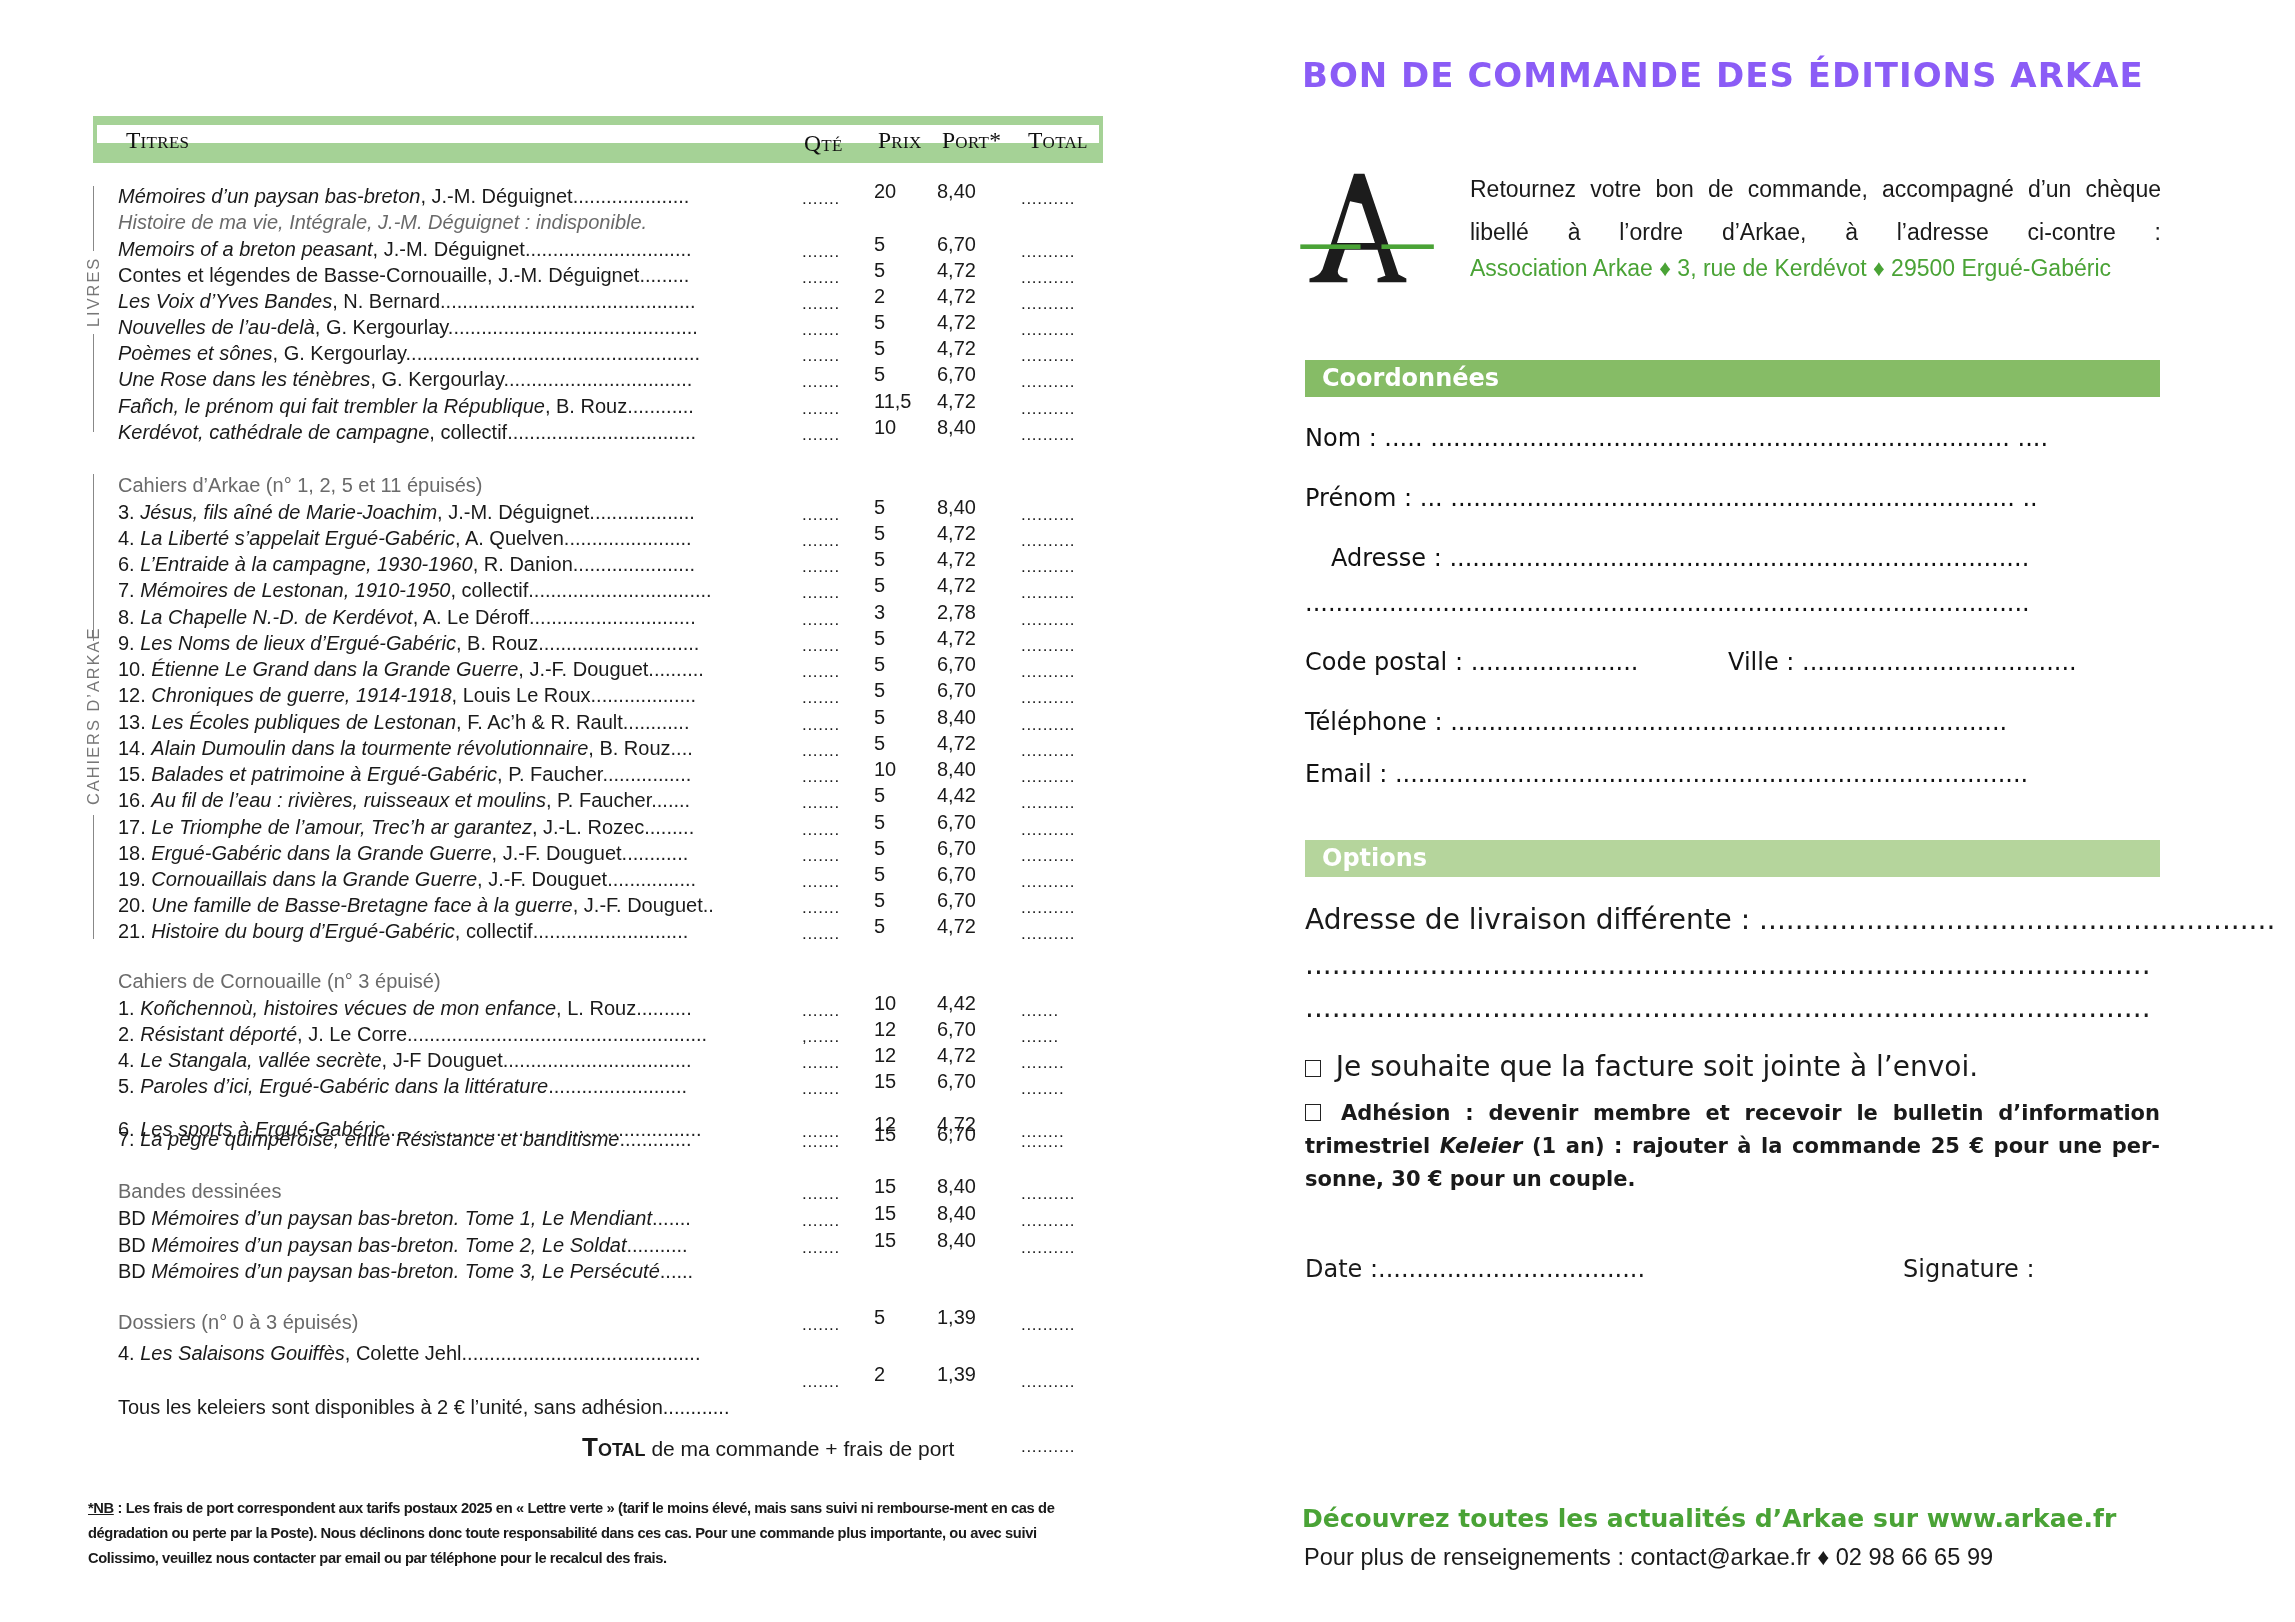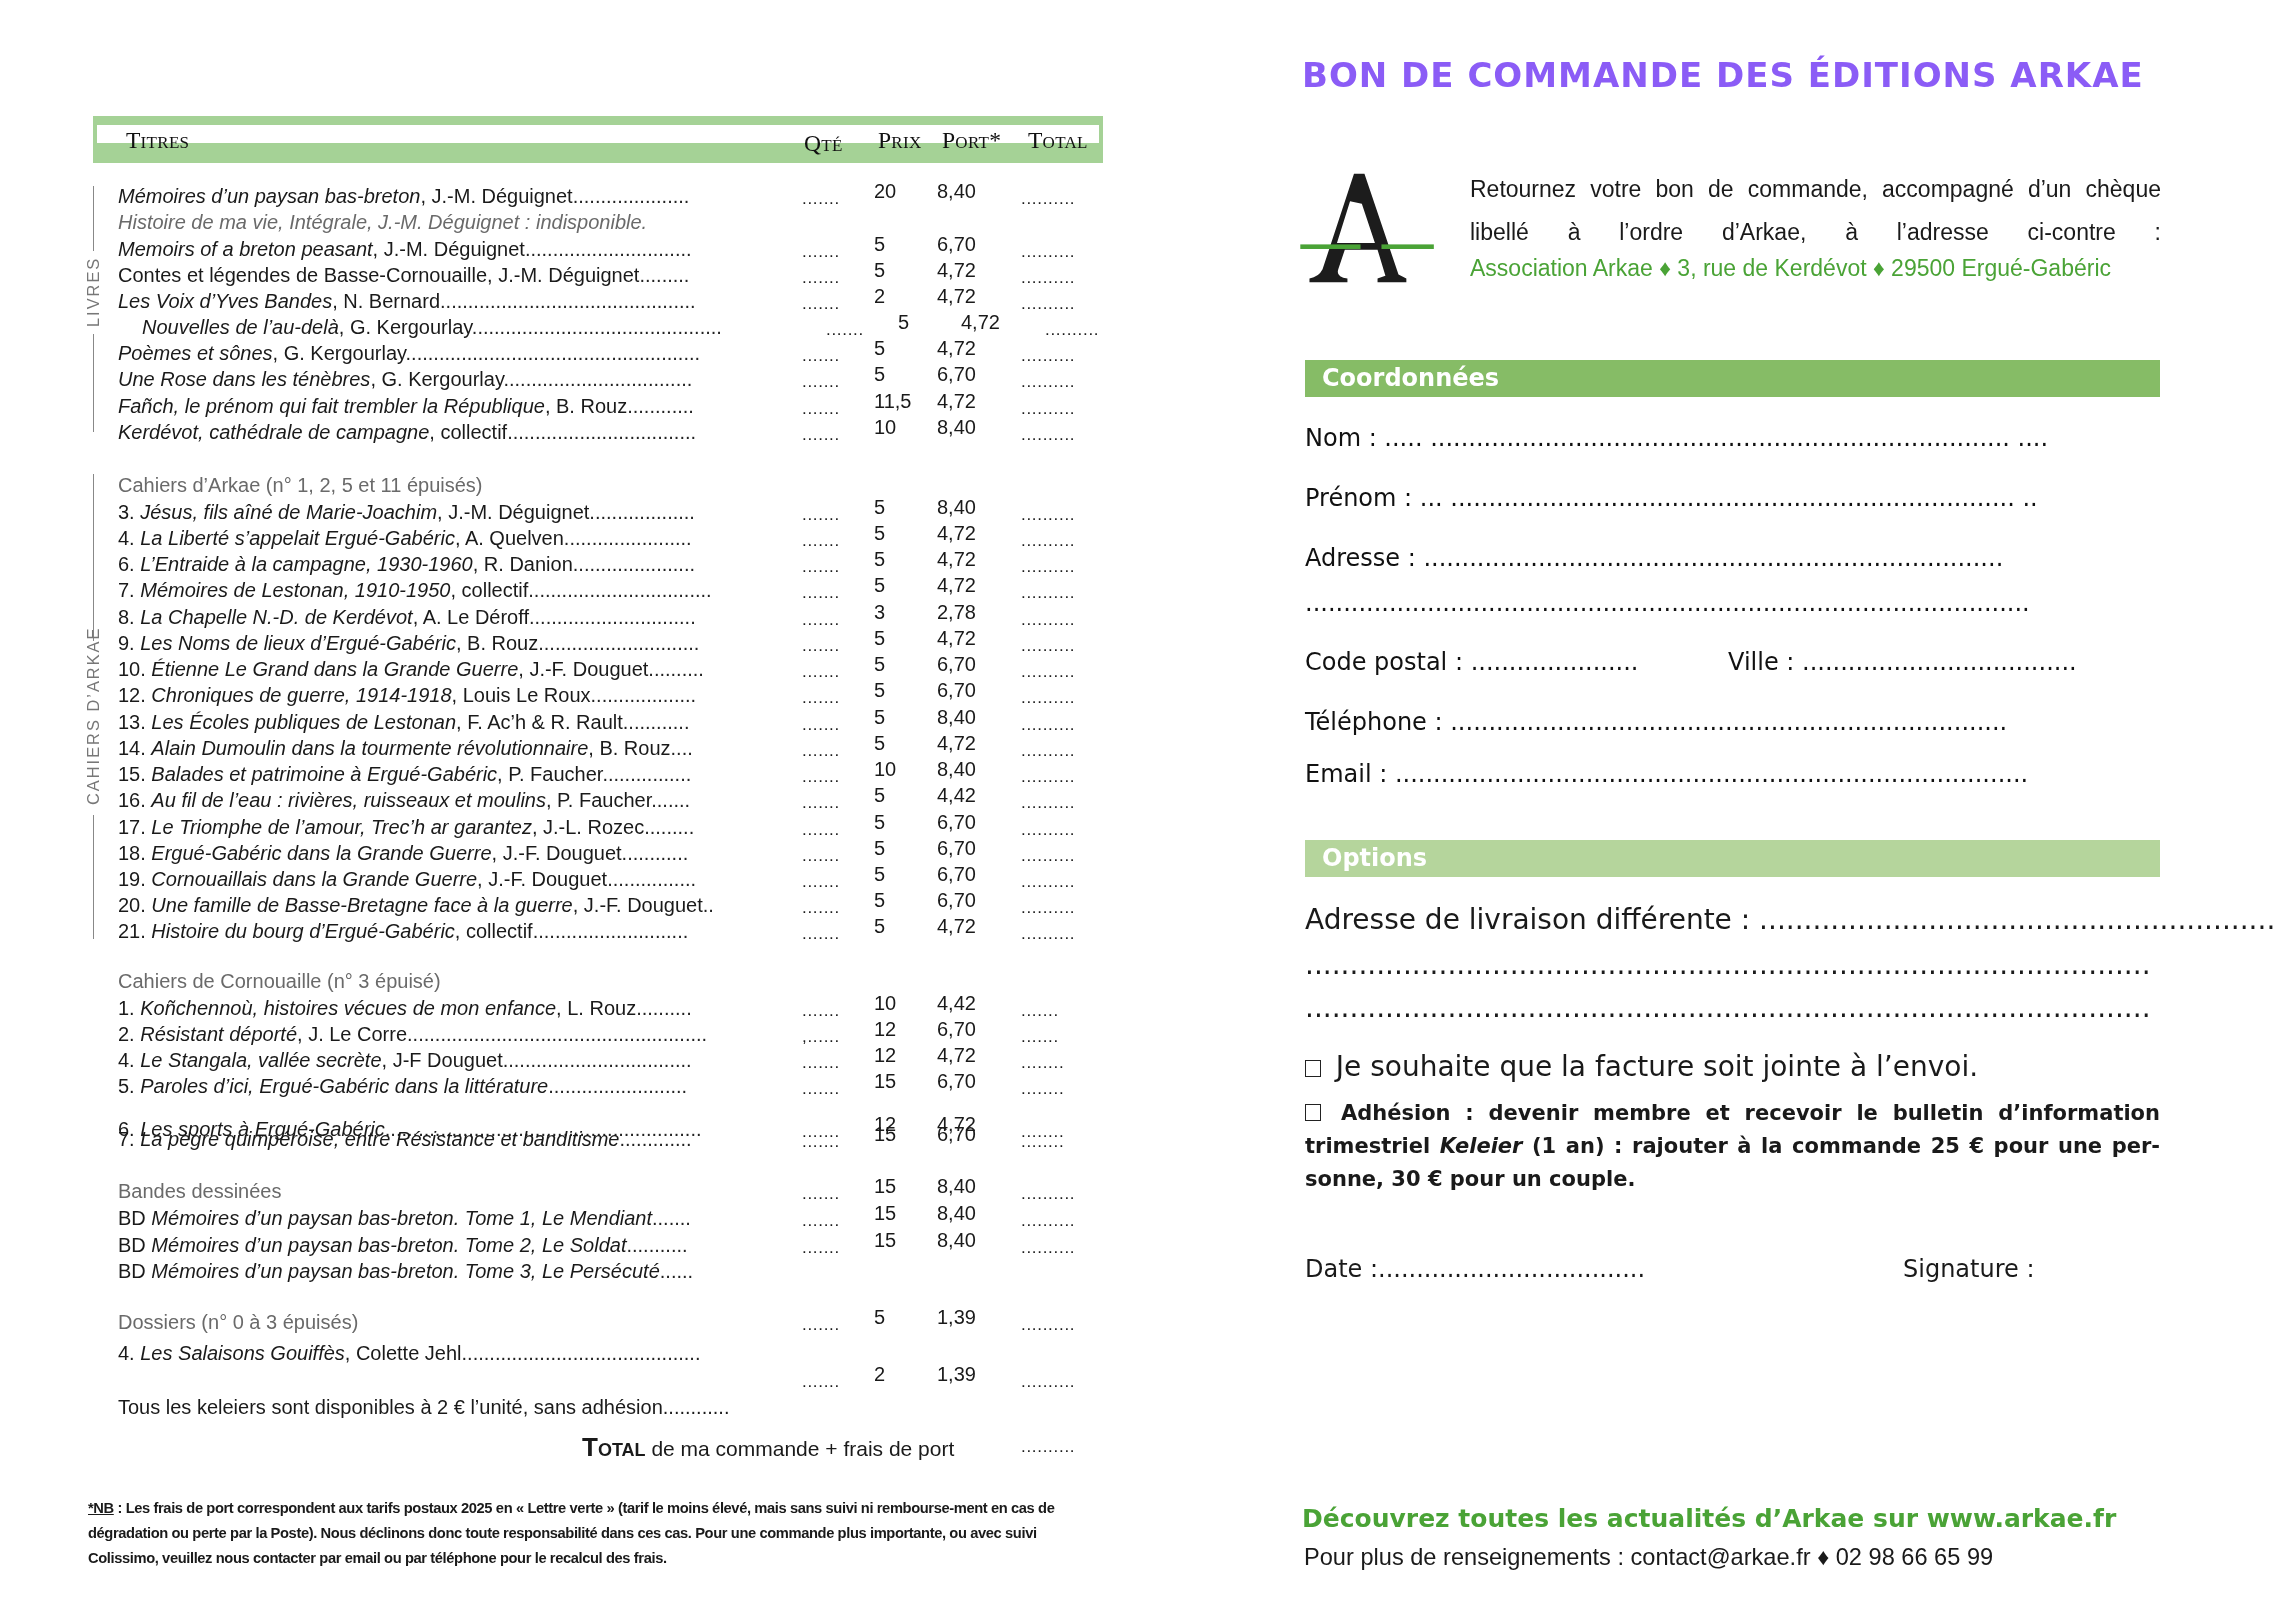--- a/index.html
+++ b/index.html
@@ -107,21 +107,21 @@
     <span class="port">4,72</span>
     <span class="tot">..........</span>
   </div>
   <div class="row" style="top:288px;">
     <span class="title"><i>Les Voix d’Yves Bandes</i><span>, N. Bernard</span><span class="dots">..............................................</span></span>
     <span class="qte">.......</span>
     <span class="prix">2</span>
     <span class="port">4,72</span>
     <span class="tot">..........</span>
   </div>
-  <div class="row" style="top:314px;margin-left:24px;">
+  <div class="row" style="top:314px;">
     <span class="title"><i>Nouvelles de l’au-delà</i><span>, G. Kergourlay</span><span class="dots">.............................................</span></span>
     <span class="qte">.......</span>
     <span class="prix">5</span>
     <span class="port">4,72</span>
     <span class="tot">..........</span>
   </div>
   <div class="row" style="top:340px;">
     <span class="title"><i>Poèmes et sônes</i><span>, G. Kergourlay</span><span class="dots">.....................................................</span></span>
     <span class="qte">.......</span>
     <span class="prix">5</span>
@@ -388,21 +388,21 @@
   <rect x="126" y="112" width="80" height="7" fill="#4aa336"></rect>
 </svg>
 
 <div class="intro">Retournez votre bon de commande, accompagné d’un chèque libellé à l’ordre d’Arkae, à l’adresse ci-contre :</div>
 <div class="intro-addr">Association Arkae ♦ 3, rue de Kerdévot ♦ 29500 Ergué-Gabéric</div>
 
 <div class="sect coord">Coordonnées</div>
 
 <div class="field" style="top:424px;"><span>Nom :</span><span class="dots-fill"> ..... ............................................................................ ....</span></div>
 <div class="field" style="top:484px;"><span>Prénom :</span><span class="dots-fill"> ... .......................................................................... ..</span></div>
-<div class="field" style="top:544px;"><span>Adresse :</span><span class="dots-fill">  ............................................................................</span></div>
+<div class="field" style="top:544px;margin-left:26px;"><span>Adresse :</span><span class="dots-fill">  ............................................................................</span></div>
 <div class="field" style="top:589px;">...............................................................................................</div>
 <div class="field" style="top:648px;"><span>Code postal :</span><span class="dots-fill"> ......................</span></div>
 <div class="field" style="top:648px;left:1728px;"><span>Ville :</span><span class="dots-fill">  ....................................</span></div>
 <div class="field" style="top:708px;"><span>Téléphone :</span><span class="dots-fill">  .........................................................................</span></div>
 <div class="field" style="top:760px;"><span>Email :</span><span class="dots-fill"> ...................................................................................</span></div>
 
 <div class="sect opts">Options</div>
 
 <div class="opt-text" style="top:903px;"><span>Adresse de livraison différente :</span><span>  ..........................................................</span></div>
 <div class="opt-text" style="top:948px;">...............................................................................................</div>

